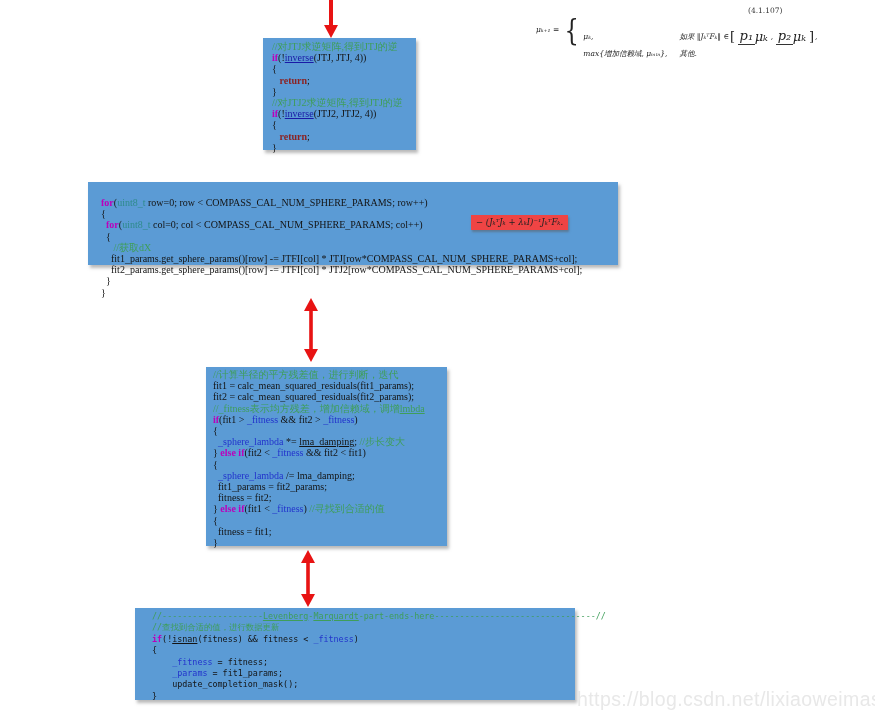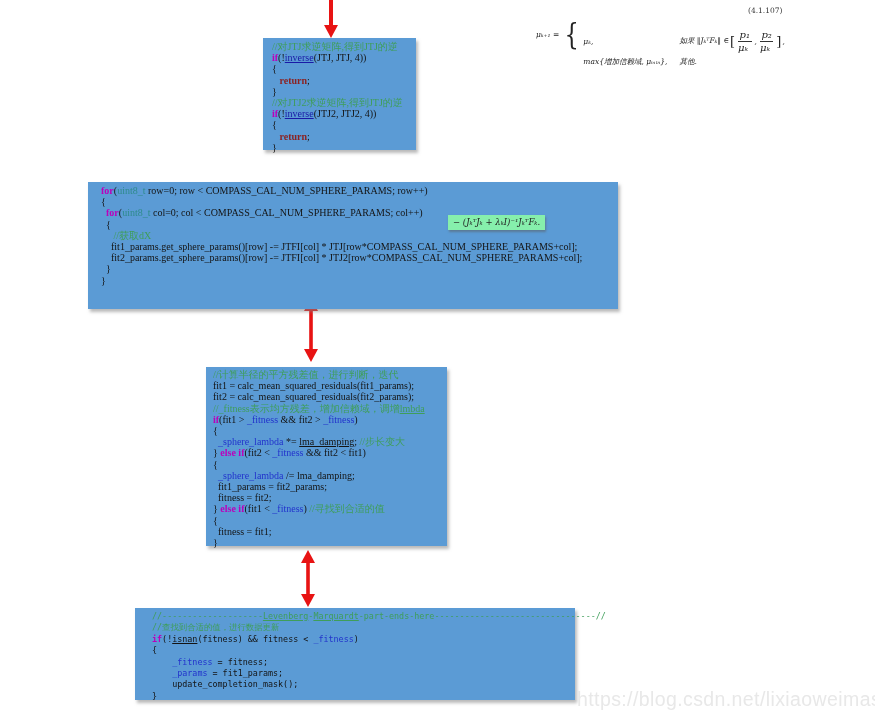--- a/index.html
+++ b/index.html
@@ -7,53 +7,53 @@
        font-family:"Liberation Sans",sans-serif;}
   .canvas{position:absolute;inset:0;}
 
   
   .code-block{position:absolute;background:var(--block_bg);
               box-shadow:2px 3px 3px rgba(130,130,130,.55);}
   .code-lines{white-space:pre;color:var(--code);}
   .serif-code .code-lines{font-family:"Liberation Serif",serif;font-size:10px;line-height:11.2px;}
   .mono-code  .code-lines{font-family:"DejaVu Sans Mono",monospace;font-size:8.4px;line-height:11.4px;}
   #block-inverse  {left:263px;top:38px; width:153px;height:112px;padding:3px 11px 0 9px;box-sizing:border-box;}
-  #block-update   {left:88px; top:182px;width:530px;height:127px;padding:3px 0 0 13px;box-sizing:border-box;}
+  #block-update   {left:88px; top:182px;width:530px;height:83px;padding:15px 0 0 13px;box-sizing:border-box;}
   #block-residuals{left:206px;top:367px;width:241px;height:179px;padding:2px 0 0 7px;box-sizing:border-box;}
   #block-final    {left:135px;top:608px;width:440px;height:92px; padding:3px 0 8px 17px;box-sizing:border-box;}
 
   .kw{color:var(--keyword);font-weight:bold;}
   .cm{color:var(--comment);}
   .ty{color:var(--type);}
   .id{color:var(--ident);}
   .rt{color:var(--ret);font-weight:bold;}
   .un{text-decoration:underline;}
   .lk{color:var(--link);text-decoration:underline;}
 
   
-  .inline-formula{position:absolute;left:360px;top:33px;background:#86efac;
+  .inline-formula{position:absolute;left:383px;top:33px;background:#ef4444;
                   padding:2px 5px 3px 5px;font-family:"DejaVu Serif","DejaVu Sans",serif;
                   font-style:italic;font-size:8.5px;color:#222;
                   box-shadow:1px 2px 2px rgba(90,90,90,.5);white-space:nowrap;}
 
   
   .arrow{position:absolute;}
 
   
   .equation{position:absolute;left:536px;top:1px;display:flex;align-items:center;
             font-family:"DejaVu Serif","DejaVu Sans",serif;font-style:italic;
             font-size:7.5px;color:#222;white-space:nowrap;}
   .eq-lhs{margin-right:2px;}
   .eq-brace{font-style:normal;font-size:30px;font-weight:200;line-height:1;
             margin:0 2px 0 1px;transform:scaleX(.75);color:#222;}
   .eq-cases{display:grid;grid-template-columns:auto auto;column-gap:12px;row-gap:4px;
             align-items:center;margin-top:28px;}
   .eq-row-val,.eq-row-cond{display:flex;align-items:center;gap:1px;}
-  .frac{display:inline-flex;flex-direction:column;align-items:flex-start;
-        font-size:10px;line-height:1.15;margin:0 2px;vertical-align:middle;}
+  .frac{display:inline-flex;flex-direction:row;align-items:flex-end;
+        font-size:13px;line-height:1.15;margin:0 2px;vertical-align:middle;}
   .fnum{border-bottom:.7px solid #333;padding:0 1.5px;}
   .fbracket{font-size:13px;font-style:normal;font-weight:300;}
   .eq-number{position:absolute;left:748px;top:6px;font-family:"DejaVu Serif",serif;
              font-size:7.5px;color:#333;}
 
   
   .watermark{position:absolute;left:577px;top:688px;font-size:19.5px;
              color:var(--watermark);letter-spacing:.4px;}
 </style>
 </head>

